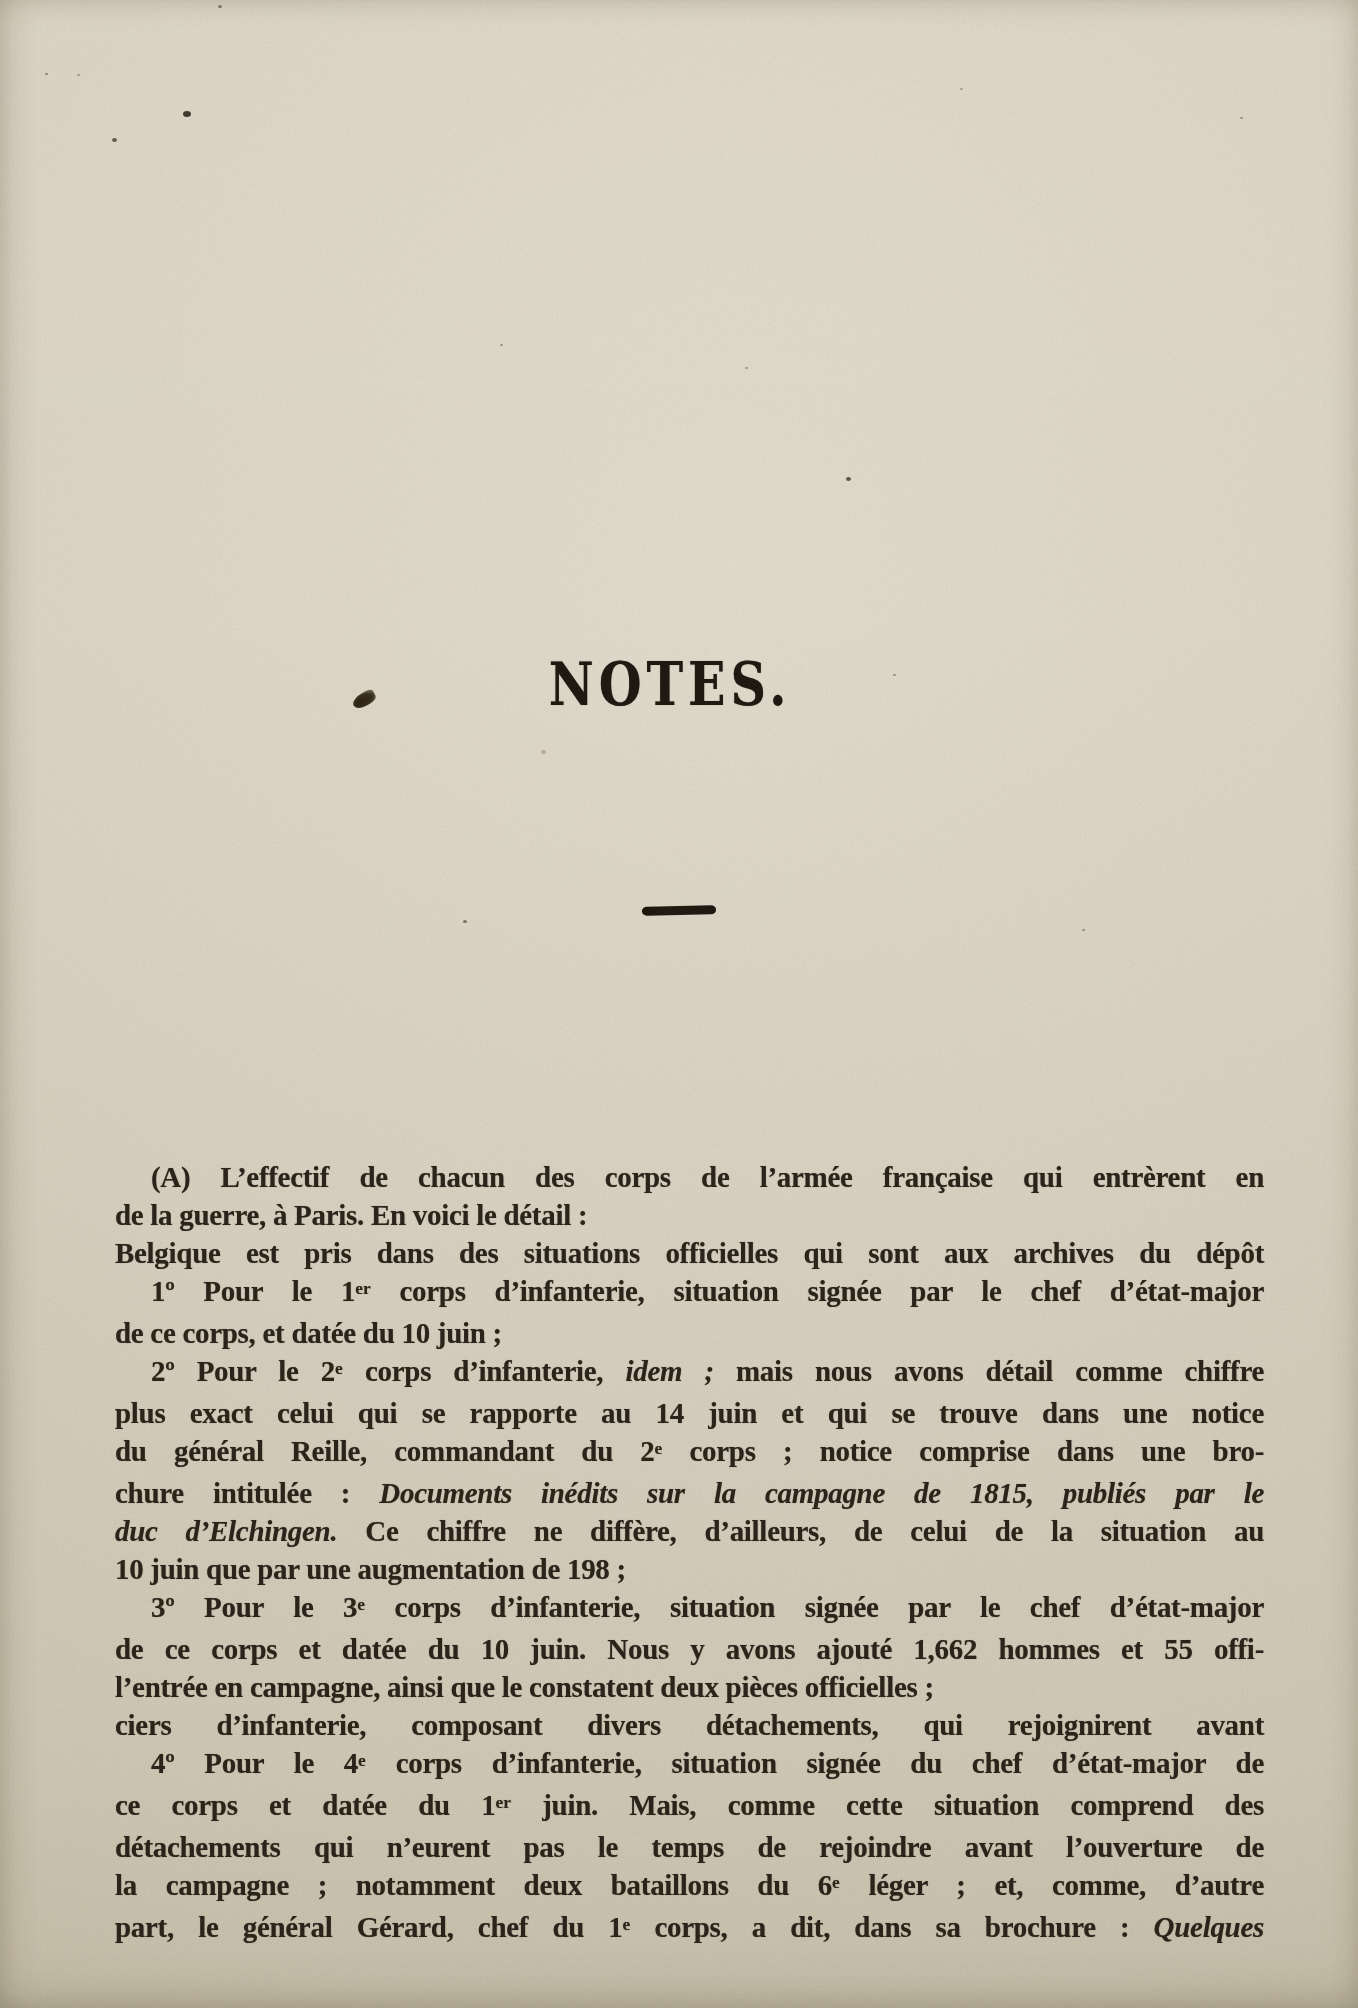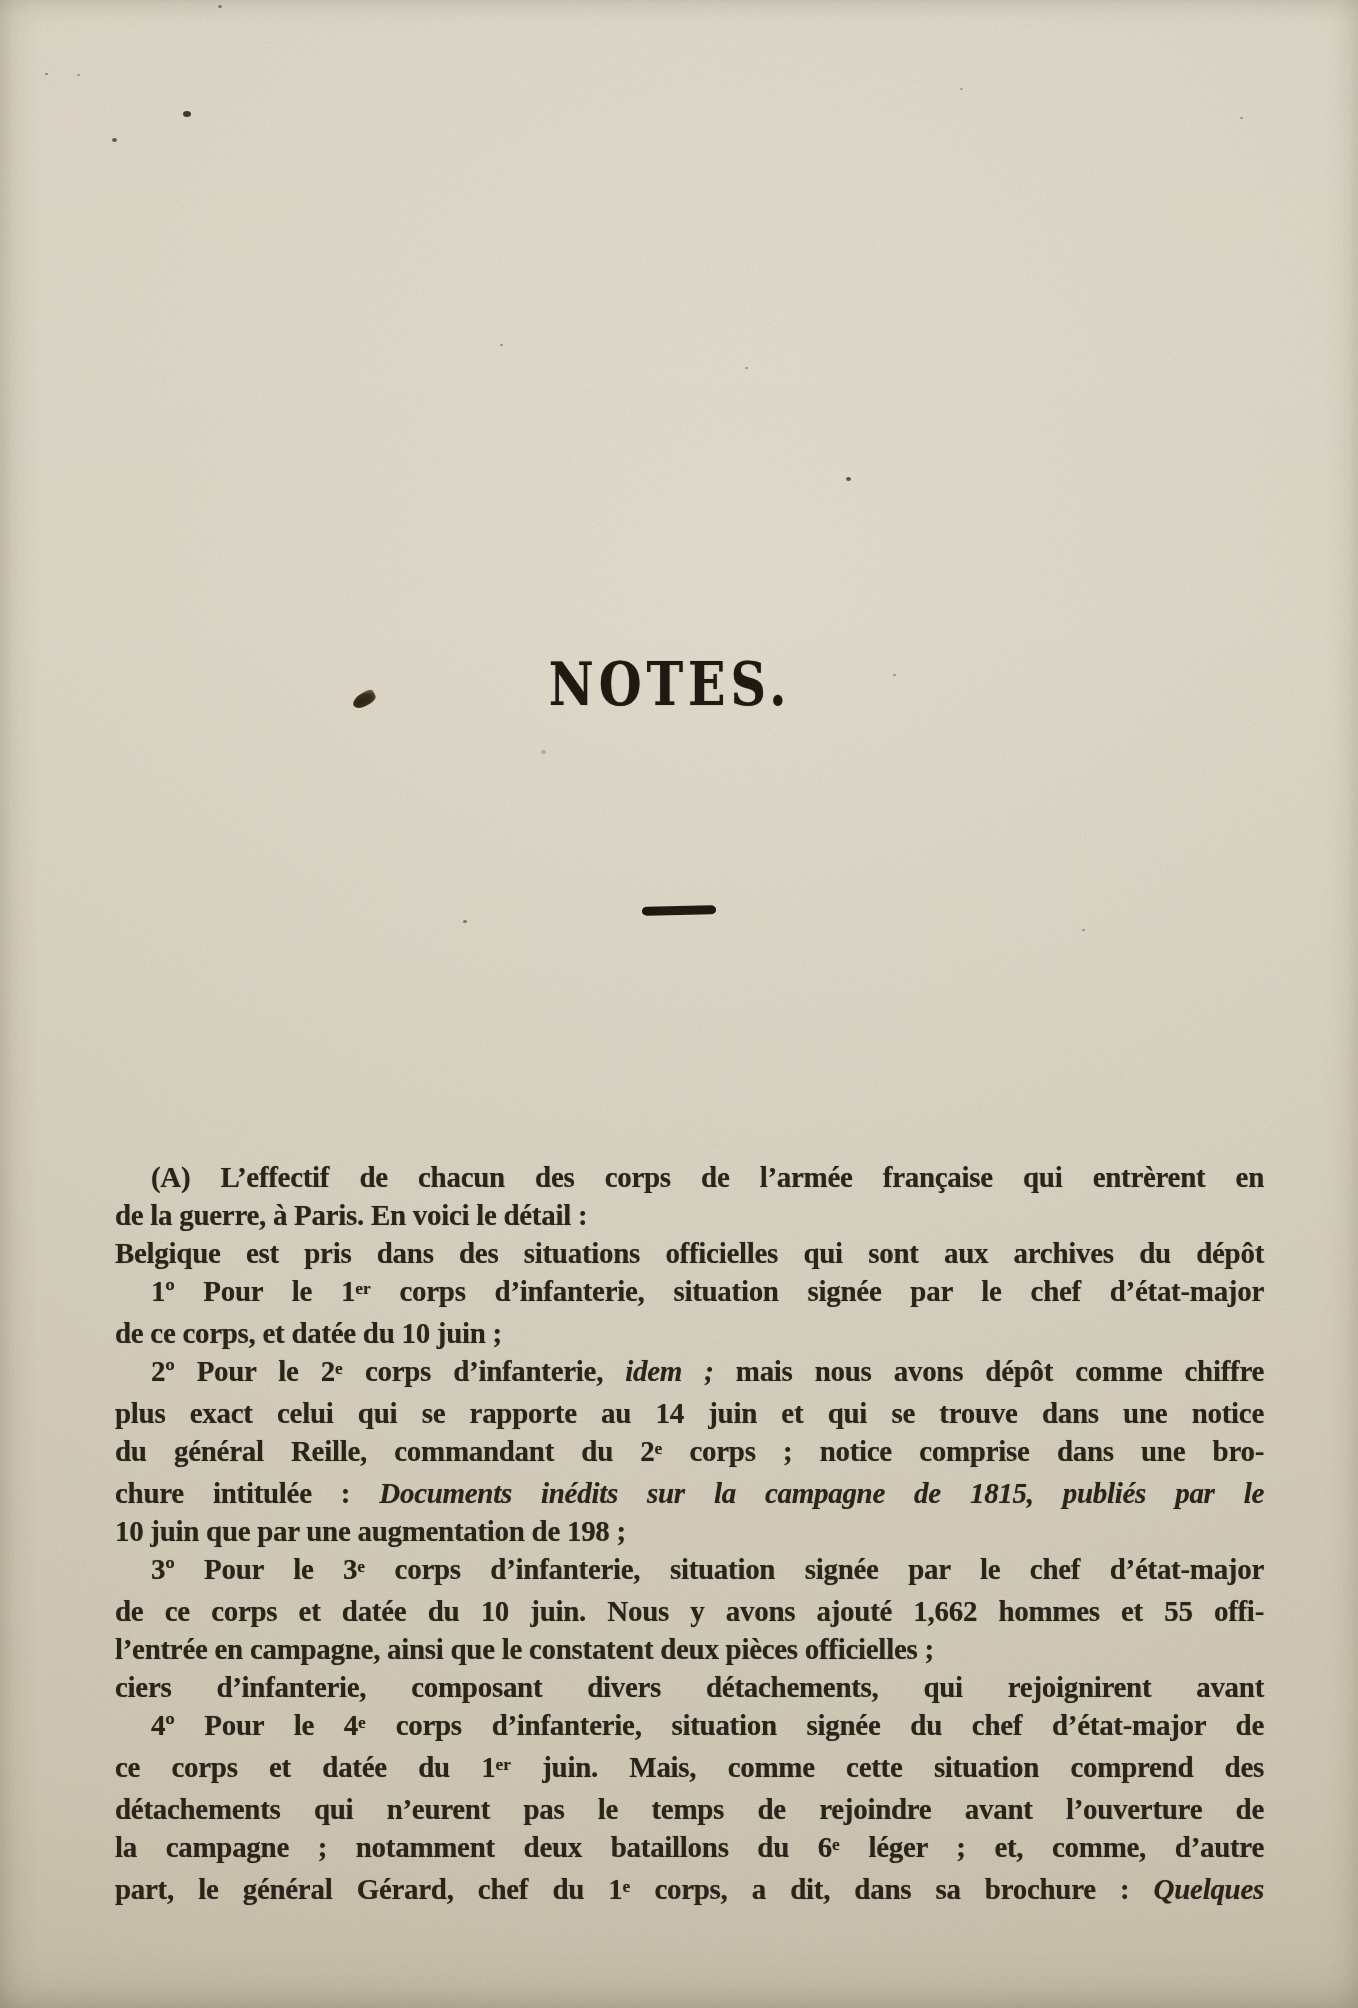--- a/index.html
+++ b/index.html
@@ -114,24 +114,25 @@
       <div class="speck" style="left: 1240px; top: 117px; width: 3px; height: 2px; background: rgb(87, 80, 62); opacity: 0.5;"></div>
       <div class="speck" style="left: 960px; top: 88px; width: 3px; height: 2px; background: rgb(85, 80, 63); opacity: 0.45;"></div>
     </div>
 
   <div id="text-block" class="text-block">
       <div class="line just ind"><span>(A) L’effectif de chacun des corps de l’armée française qui entrèrent en</span></div>
       <div class="line"><span>de la guerre, à Paris. En voici le détail :</span></div>
       <div class="line just"><span>Belgique est pris dans des situations officielles qui sont aux archives du dépôt</span></div>
       <div class="line just ind"><span>1º Pour le 1</span><span class="sup">er</span><span> corps d’infanterie, situation signée par le chef d’état-major</span></div>
       <div class="line"><span>de ce corps, et datée du 10 juin ;</span></div>
-      <div class="line just ind"><span>2º Pour le 2</span><span class="sup">e</span><span> corps d’infanterie, </span><span class="it">idem ;</span><span> mais nous avons dépôt comme chiffre</span></div>
+      <div class="line just ind"><span>2º Pour le 2</span><span class="sup">e</span><span> corps d’infanterie, </span><span class="it">idem ;</span><span> mais nous avons détail comme chiffre</span></div>
       <div class="line just"><span>plus exact celui qui se rapporte au 14 juin et qui se trouve dans une notice</span></div>
       <div class="line just"><span>du général Reille, commandant du 2</span><span class="sup">e</span><span> corps ; notice comprise dans une bro-</span></div>
       <div class="line just"><span>chure intitulée : </span><span class="it">Documents inédits sur la campagne de 1815, publiés par le</span></div>
+      <div class="line just"><span class="it">duc d’Elchingen.</span><span> Ce chiffre ne diffère, d’ailleurs, de celui de la situation au</span></div>
       <div class="line"><span>10 juin que par une augmentation de 198 ;</span></div>
       <div class="line just ind"><span>3º Pour le 3</span><span class="sup">e</span><span> corps d’infanterie, situation signée par le chef d’état-major</span></div>
       <div class="line just"><span>de ce corps et datée du 10 juin. Nous y avons ajouté 1,662 hommes et 55 offi-</span></div>
       <div class="line"><span>l’entrée en campagne, ainsi que le constatent deux pièces officielles ;</span></div>
       <div class="line just"><span>ciers d’infanterie, composant divers détachements, qui rejoignirent avant</span></div>
       <div class="line just ind"><span>4º Pour le 4</span><span class="sup">e</span><span> corps d’infanterie, situation signée du chef d’état-major de</span></div>
       <div class="line just"><span>ce corps et datée du 1</span><span class="sup">er</span><span> juin. Mais, comme cette situation comprend des</span></div>
       <div class="line just"><span>détachements qui n’eurent pas le temps de rejoindre avant l’ouverture de</span></div>
       <div class="line just"><span>la campagne ; notamment deux bataillons du 6</span><span class="sup">e</span><span> léger ; et, comme, d’autre</span></div>
       <div class="line just"><span>part, le général Gérard, chef du 1</span><span class="sup">e</span><span> corps, a dit, dans sa brochure : </span><span class="it">Quelques</span></div>

